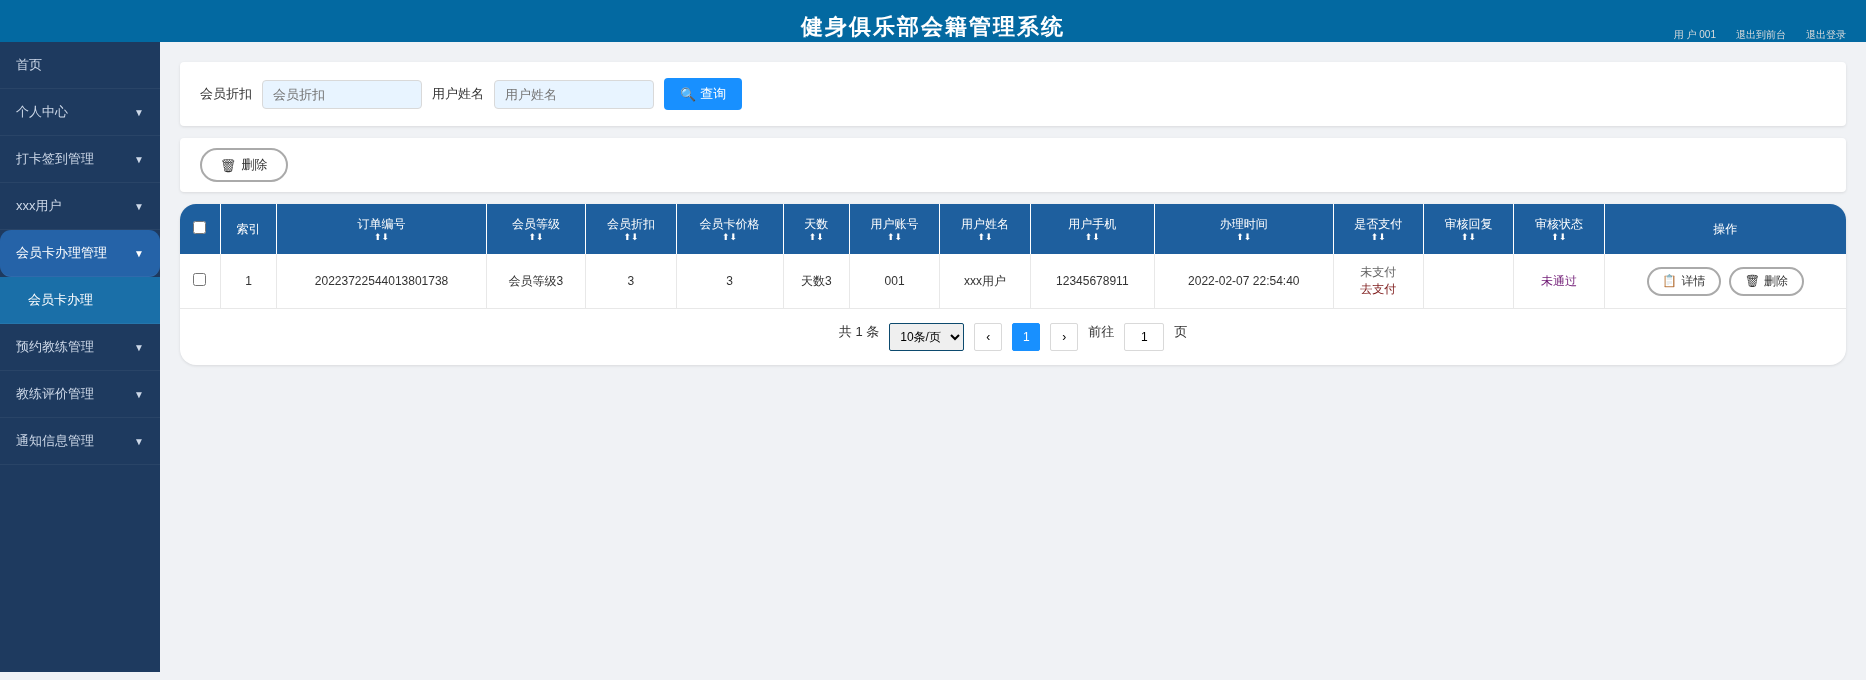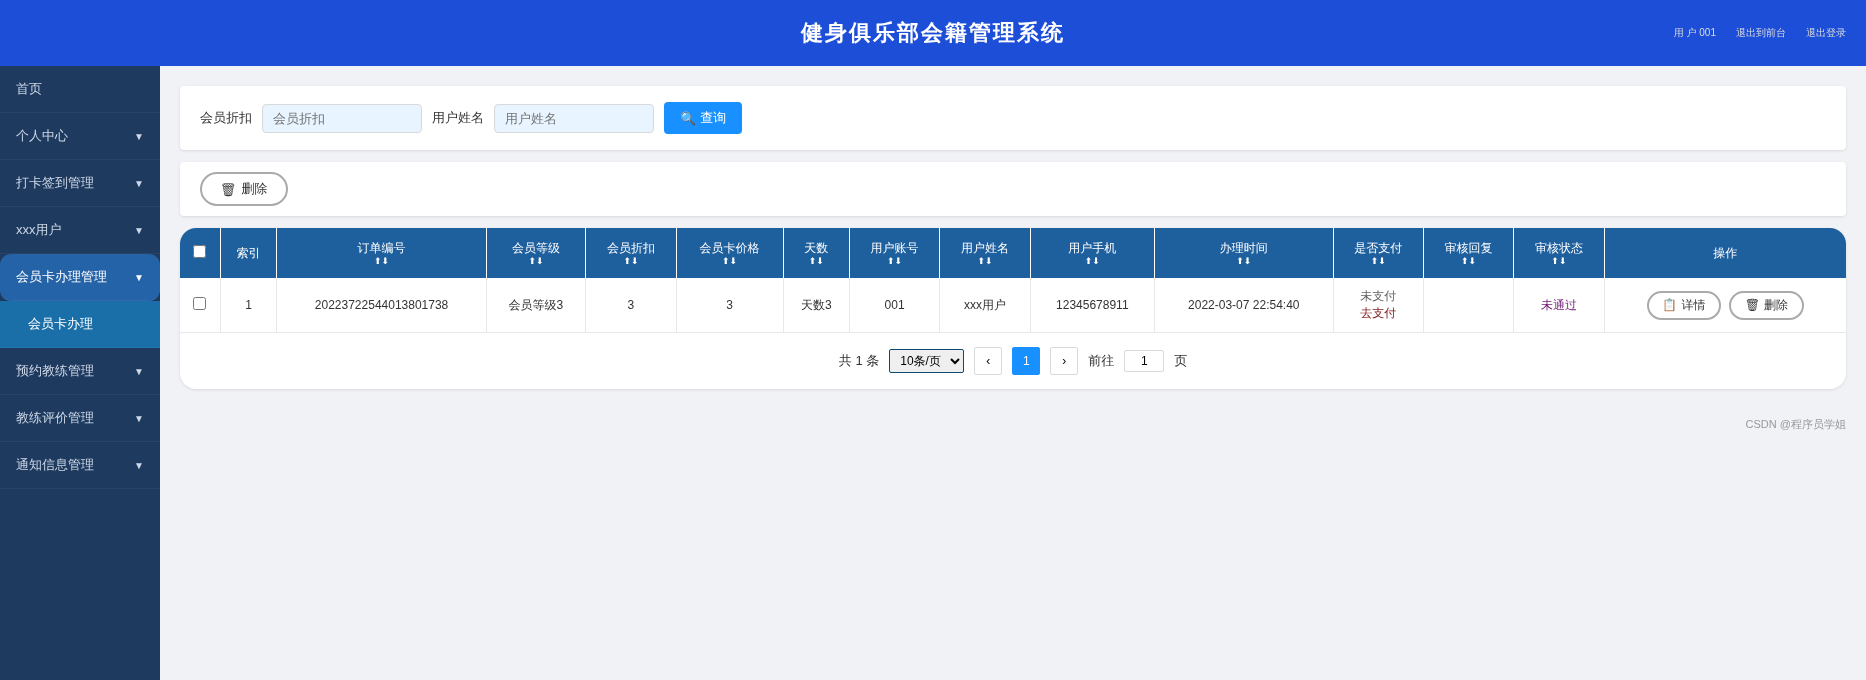--- a/index.html
+++ b/index.html
@@ -1,24 +1,24 @@
 <!DOCTYPE html>
 <html><head>
   <meta charset="utf-8">
   <style>
     * { box-sizing: border-box; margin: 0; padding: 0; }
     body { font-family: "Microsoft YaHei", Arial, sans-serif; font-size: 13px; background: #f0f2f5; min-width: 1866px; }
 
     
     .top-header {
-      background: #1d4ed8;
+      background: #0369a1;
       color: white;
-      height: 66px;
-      display: flex;
-      align-items: center;
+      height: 42px;
+      display: flex;
+      align-items: flex-end;
       justify-content: center;
       position: relative;
     }
     .top-header-title {
       font-size: 22px;
       font-weight: bold;
       letter-spacing: 2px;
     }
     .top-header-actions {
       position: absolute;
@@ -204,21 +204,20 @@
       cursor: pointer;
       font-size: 12px;
       display: inline-flex;
       align-items: center;
       gap: 4px;
     }
 
     
     .pagination {
       display: flex;
-      align-items: center;
       justify-content: center;
       padding: 14px;
       gap: 10px;
       font-size: 13px;
       color: #333;
     }
     .pagination-btn {
       border: 1px solid #d9d9d9;
       background: white;
       width: 28px;
@@ -429,21 +428,21 @@
               <td>
                 <span>001</span>
               </td>
               <td>
                 <span>xxx用户</span>
               </td>
               <td>
                 <span>12345678911</span>
               </td>
               <td>
-                <span>2022-03-07 22:54:40</span>
+                <span>2022-02-07 22:54:40</span>
               </td>
               <td>
                 <div class="status-unpaid">未支付</div>
                 <div class="status-pay-link">去支付</div>
               </td>
               <td>
                 <span></span>
               </td>
               <td>
                 <span class="status-failed">未通过</span>
@@ -478,17 +477,14 @@
           <button class="pagination-btn">
             <span>›</span>
           </button>
           <span>前往</span>
           <input class="goto-input" type="text" value="1" style="">
           <span>页</span>
         </div>
       </div>
     </div>
 
-    <div class="footer-watermark">
-      <span>CSDN @程序员学姐</span>
-    </div>
   </div>
 </div>
 
 </body></html>

